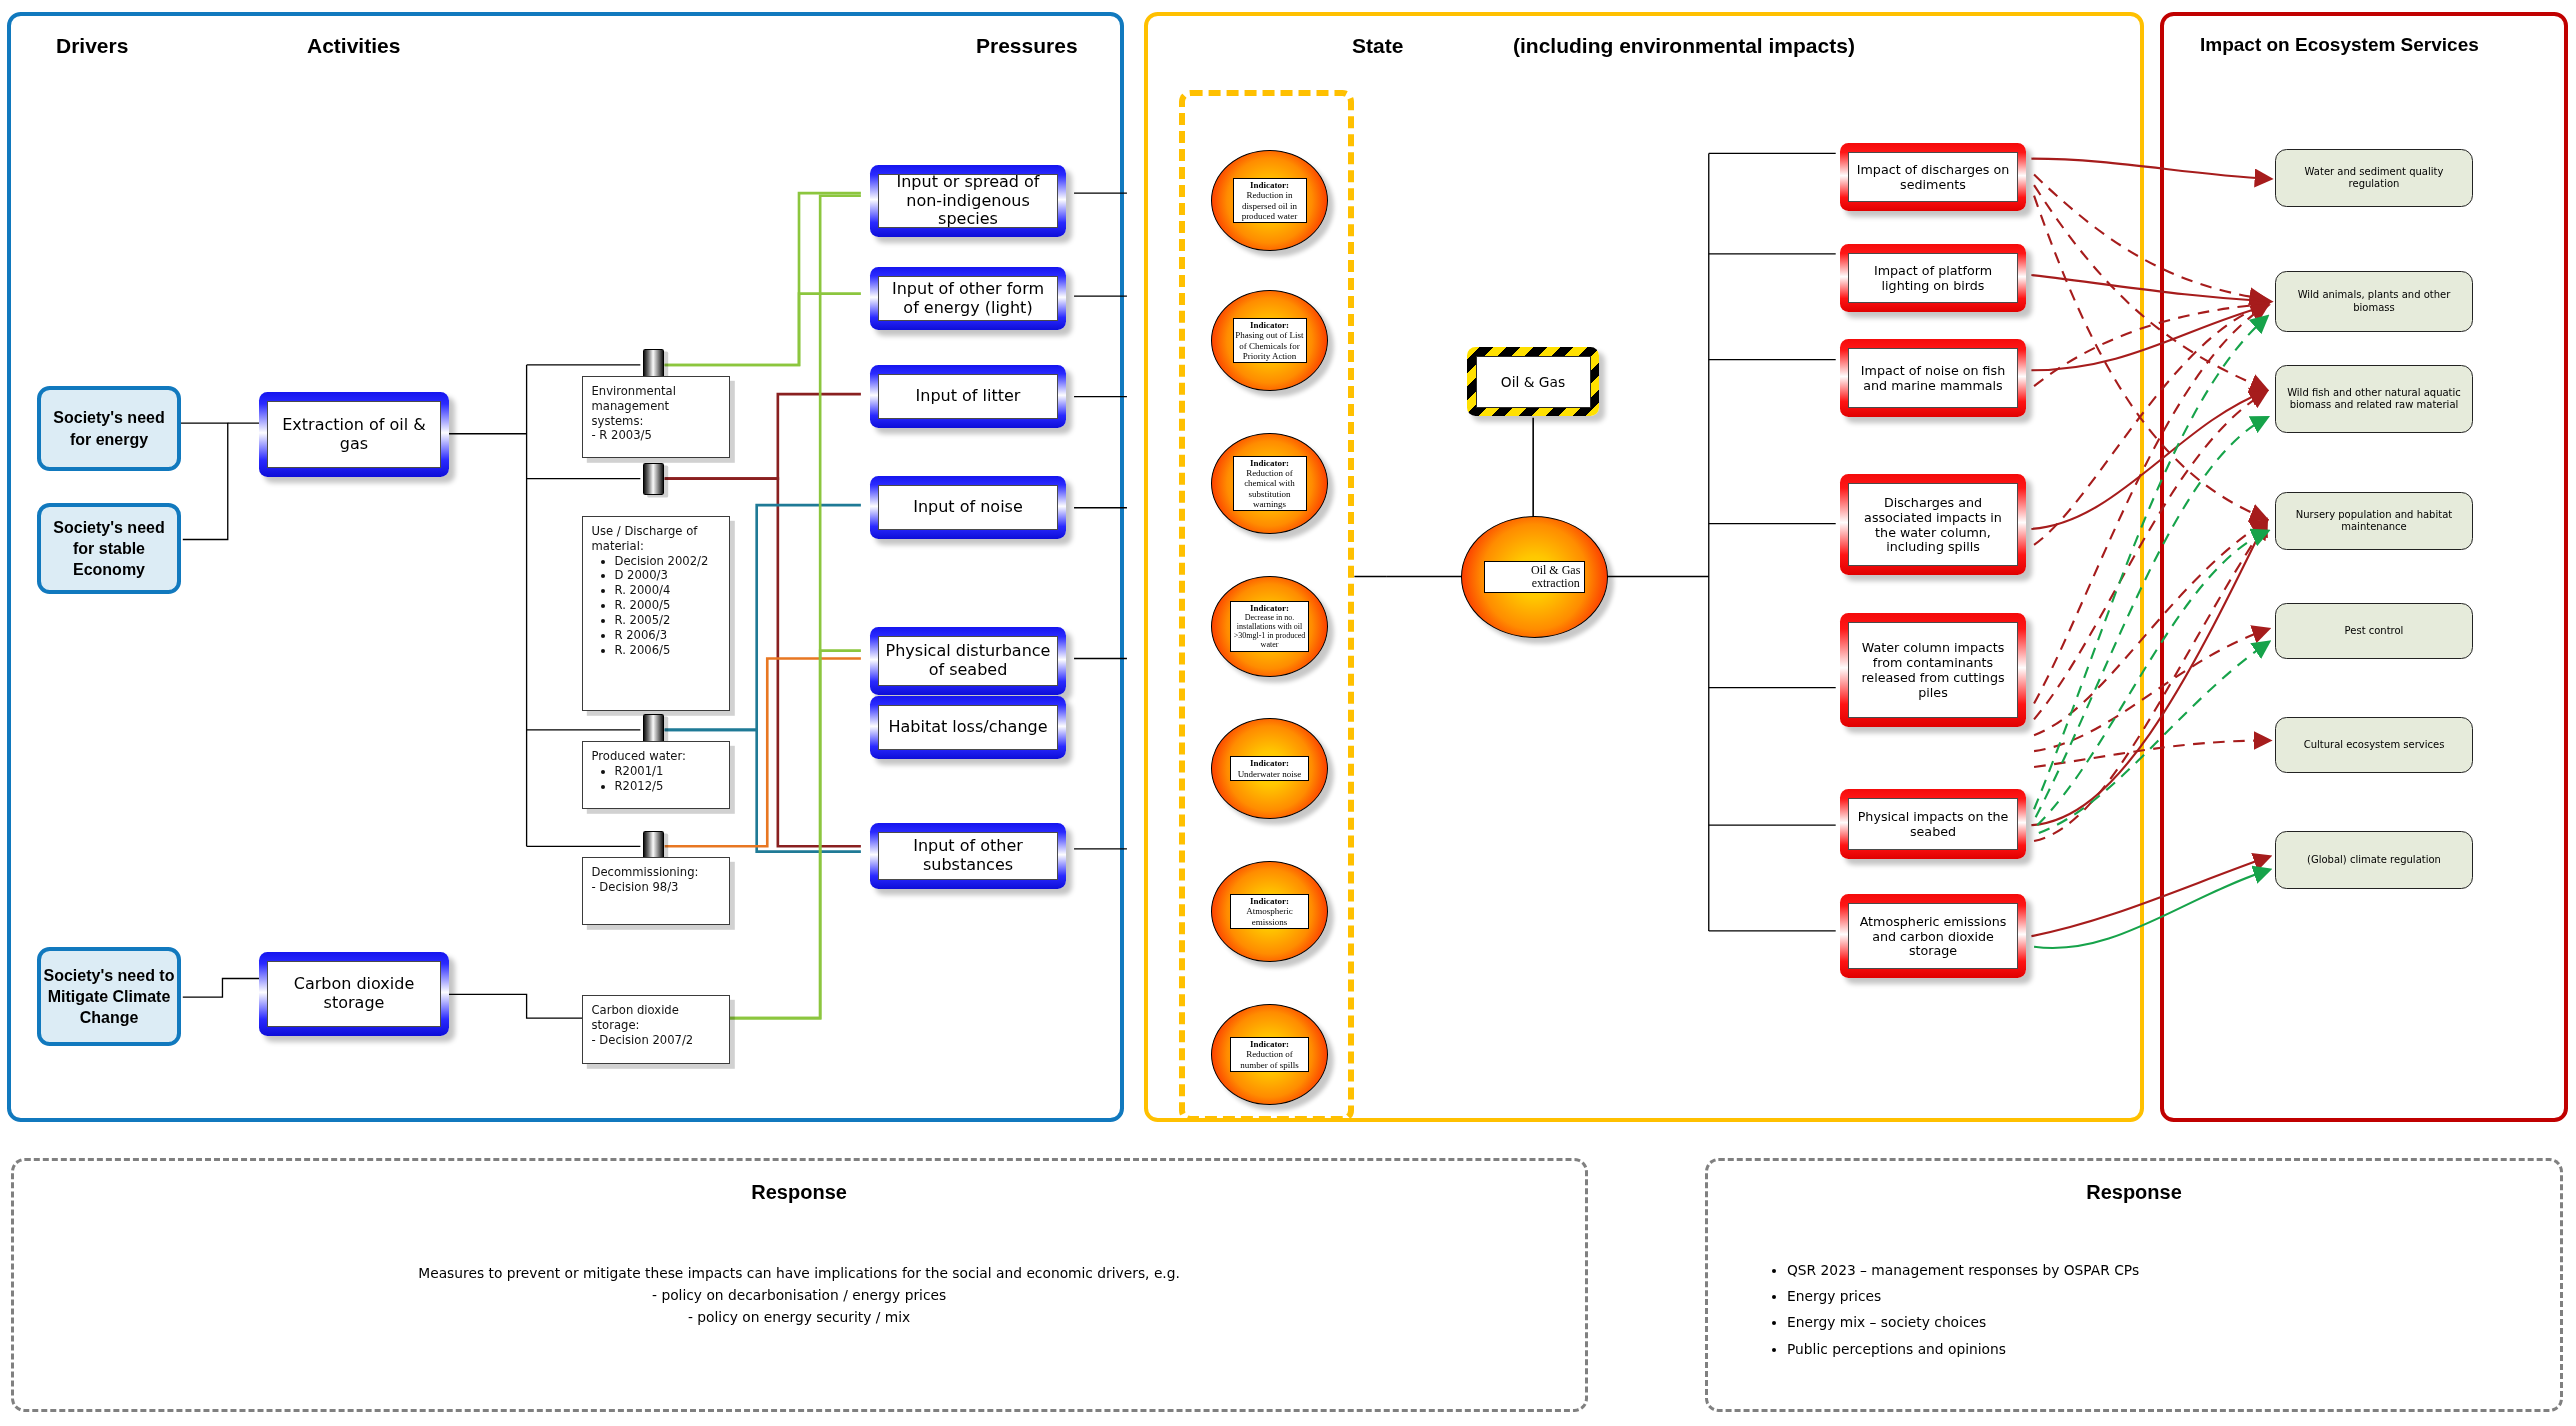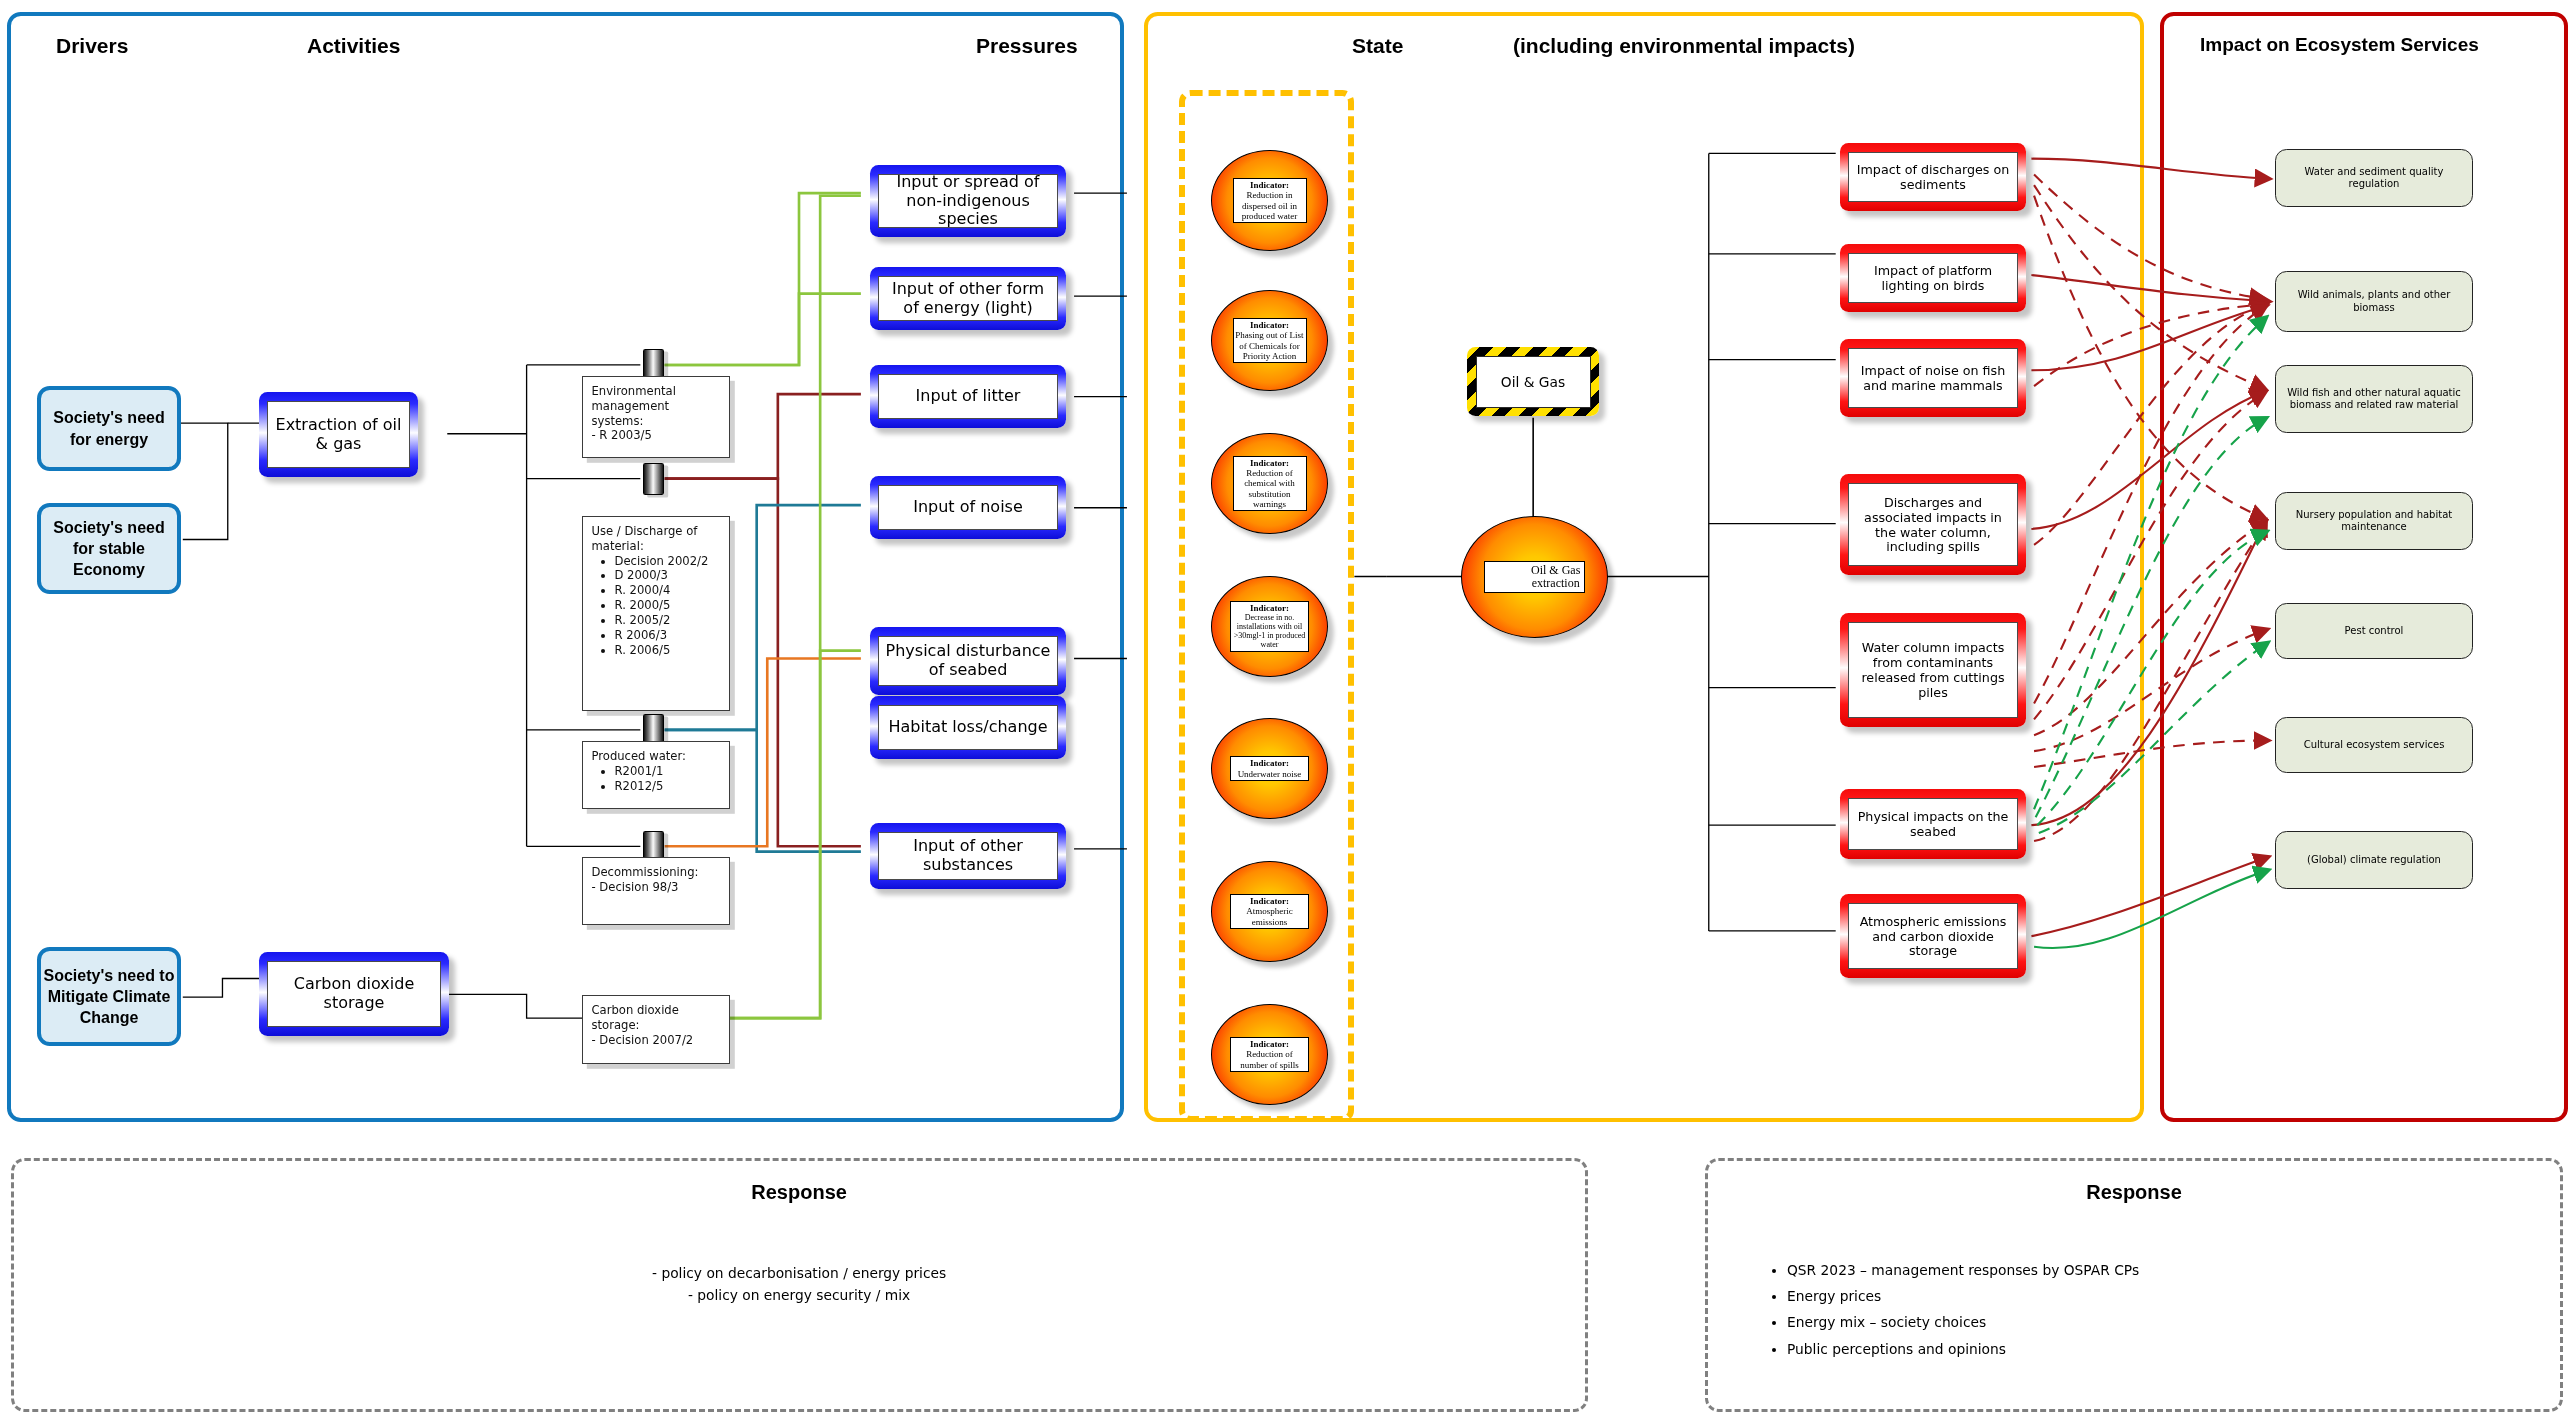--- a/index.html
+++ b/index.html
@@ -209,21 +209,21 @@
   <div class="driver" style="left:37px;top:386px;width:144px;height:85px;">
     <span>Society's need for energy</span>
   </div>
   <div class="driver" style="left:37px;top:503px;width:144px;height:91px;">
     <span>Society's need for stable Economy</span>
   </div>
   <div class="driver" style="left:37px;top:947px;width:144px;height:99px;">
     <span>Society's need to Mitigate Climate Change</span>
   </div>
 
-  <div class="box3d blue3d" style="left:259px;top:392px;width:159px;height:85px;">
+  <div class="box3d blue3d" style="left:259px;top:392px;width:190px;height:85px;">
     <div class="inner">
         <span class="t-blue">Extraction of oil &amp; gas</span>
       </div>
   </div>
   <div class="box3d blue3d" style="left:259px;top:952px;width:190px;height:84px;">
     <div class="inner">
         <span class="t-blue">Carbon dioxide storage</span>
       </div>
   </div>
 
@@ -412,20 +412,21 @@
   <div class="eco" style="left:2275px;top:717px;width:198px;height:56px;">
     <span>Cultural ecosystem services</span>
   </div>
   <div class="eco" style="left:2275px;top:831px;width:198px;height:58px;">
     <span>(Global) climate regulation</span>
   </div>
 
   <div class="resp" style="left:10.6px;top:1158px;width:1577px;height:254px;">
     <div class="resp-title">Response</div>
     <div class="resp-body">
+      <div>Measures to prevent or mitigate these impacts can have implications for the social and economic drivers, e.g.</div>
       <div>- policy on decarbonisation / energy prices</div>
       <div>- policy on energy security / mix</div>
     </div>
   </div>
 
   <div class="resp" style="left:1705px;top:1158px;width:858px;height:254px;">
     <div class="resp-title">Response</div>
     <ul class="resp-list">
       <li>QSR 2023 – management responses by OSPAR CPs</li>
       <li>Energy prices</li>

